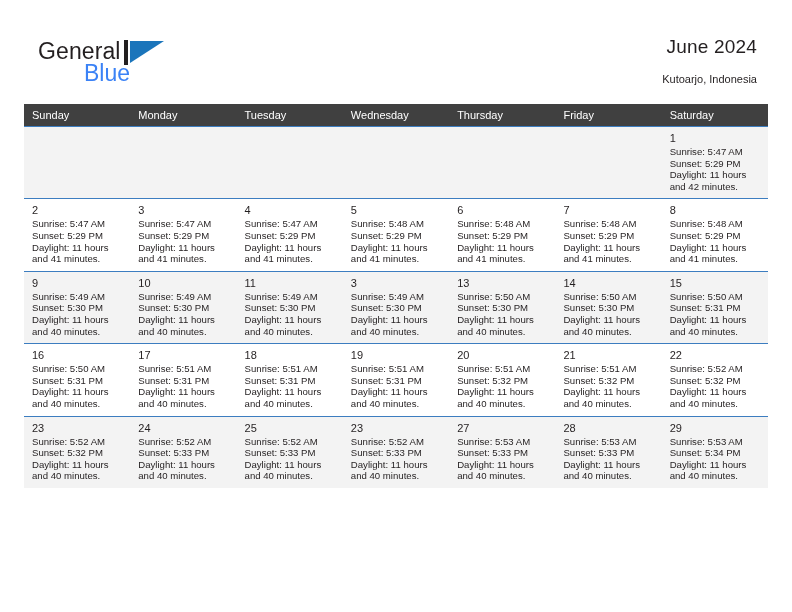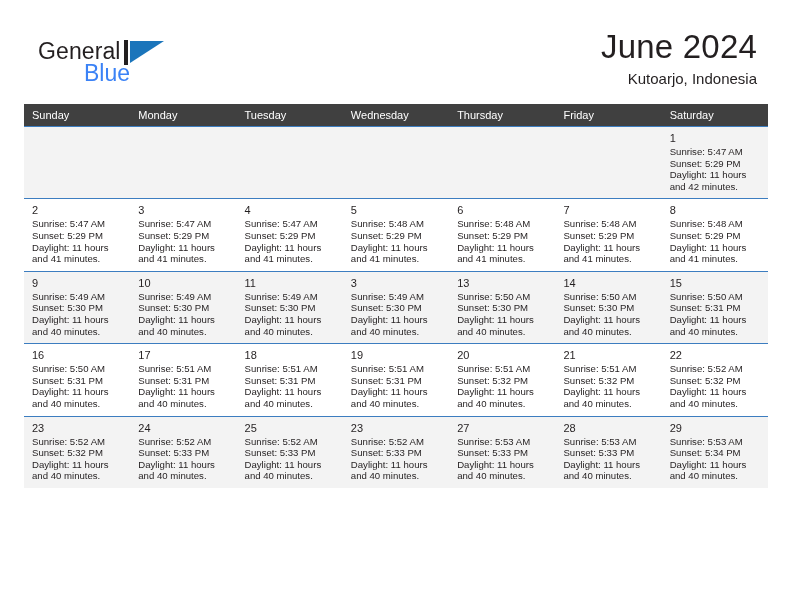--- a/index.html
+++ b/index.html
@@ -78,29 +78,29 @@
     font-family: "Liberation Sans", sans-serif;
   }
 
   .title-block {
     position: absolute;
     right: 35px;
     top: 30px;
     text-align: right;
   }
   .cal-title {
-    font-size: 33px;
+    font-size: 19px;
     color: #231f20;
     line-height: 34px;
     font-weight: normal;
     margin: 0;
     letter-spacing: 0.2px;
   }
   .cal-subtitle {
-    font-size: 15px;
+    font-size: 11px;
     color: #231f20;
     line-height: 22px;
     margin: 4px 0 0 0;
     font-weight: normal;
   }
 
   
   .calendar {
     position: absolute;
     left: 24px;

